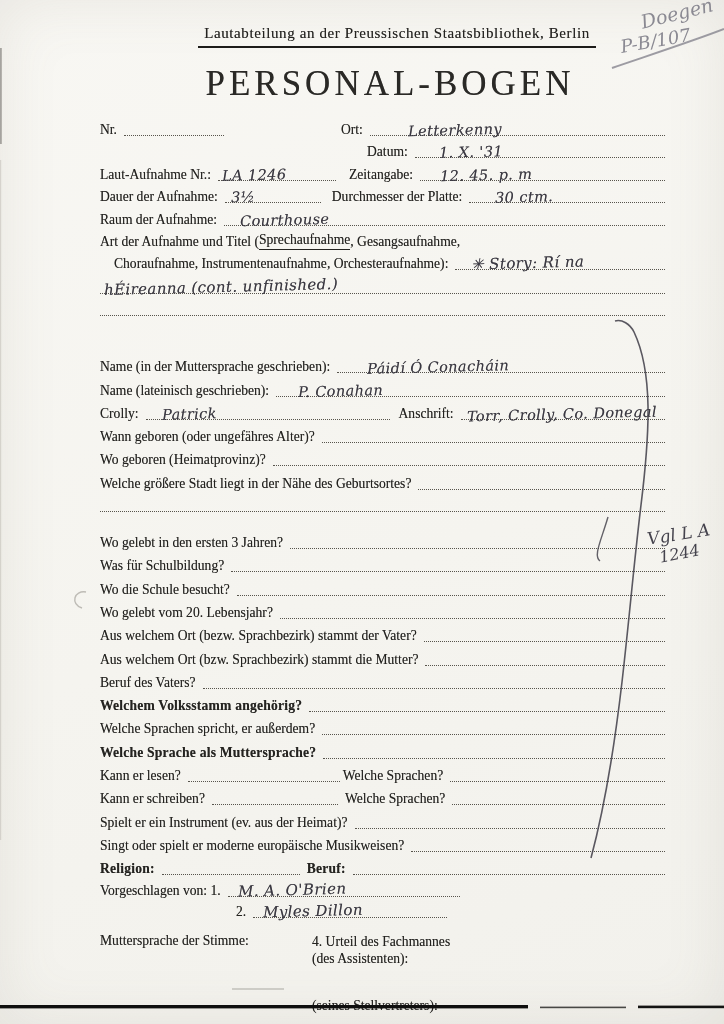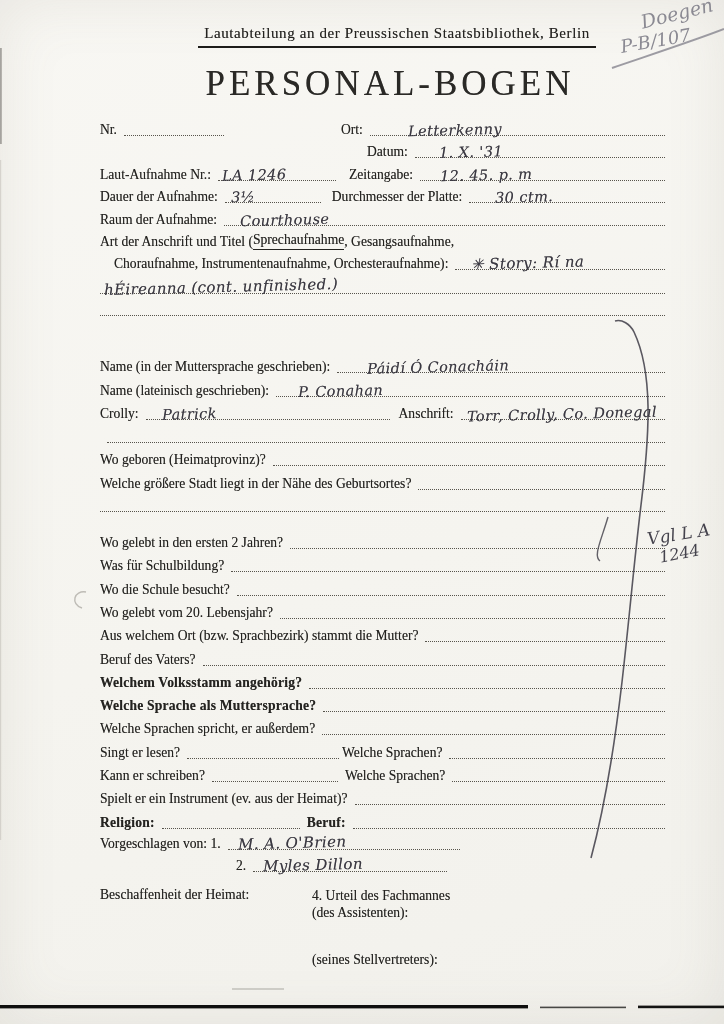--- a/index.html
+++ b/index.html
@@ -108,21 +108,21 @@
     </div>
 
     <div class="row">
       <span class="lbl">Raum der Aufnahme:</span>
       <span class="dl">
         <span class="hw">Courthouse</span>
       </span>
     </div>
 
     <div class="row txt" style="height:21px">
-      <span class="lbl">Art der Anschrift und Titel (</span>
+      <span class="lbl">Art der Aufnahme und Titel (</span>
         <span class="lbl u">Sprechaufnahme</span>
         <span class="lbl">, Gesangsaufnahme,</span>
     </div>
     <div class="row" style="height:23px">
       <span class="lbl indent">Choraufnahme, Instrumentenaufnahme, Orchesteraufnahme):</span>
       <span class="dl">
         <span class="hw big">✳ Story: Rí na</span>
       </span>
     </div>
     <div class="row" style="height:24px">
@@ -154,86 +154,95 @@
         <span class="hw">Patrick</span>
       </span>
       <span class="sp" style="width:8px"></span>
       <span class="lbl">Anschrift:</span>
       <span class="dl">
         <span class="hw" style="left:6px">Torr, Crolly, Co. Donegal</span>
       </span>
     </div>
 
     <div class="row r23">
+      <span class="lbl">Wann geboren (oder ungefähres Alter)?</span>
       <span class="dl"></span>
     </div>
     <div class="row r23">
       <span class="lbl">Wo geboren (Heimatprovinz)?</span>
       <span class="dl"></span>
     </div>
     <div class="row r23">
       <span class="lbl">Welche größere Stadt liegt in der Nähe des Geburtsortes?</span>
       <span class="dl"></span>
     </div>
     <div class="row" style="height:22px">
       <span class="dl" style="margin-left:0"></span>
     </div>
 
     <div class="gap14"></div>
 
     <div class="row r23">
-      <span class="lbl">Wo gelebt in den ersten 2 Jahren?</span>
+      <span class="lbl">Wo gelebt in den ersten 3 Jahren?</span>
       <span class="dl"></span>
     </div>
     <div class="row r23">
       <span class="lbl">Was für Schulbildung?</span>
       <span class="dl"></span>
     </div>
     <div class="row r23">
       <span class="lbl">Wo die Schule besucht?</span>
       <span class="dl"></span>
     </div>
     <div class="row r23">
       <span class="lbl">Wo gelebt vom 20. Lebensjahr?</span>
       <span class="dl"></span>
     </div>
     <div class="row r23">
+      <span class="lbl">Aus welchem Ort (bezw. Sprachbezirk) stammt der Vater?</span>
+      <span class="dl"></span>
+    </div>
+    <div class="row r23">
       <span class="lbl">Aus welchem Ort (bzw. Sprachbezirk) stammt die Mutter?</span>
       <span class="dl"></span>
     </div>
     <div class="row r23">
       <span class="lbl">Beruf des Vaters?</span>
       <span class="dl"></span>
     </div>
     <div class="row r23">
       <span class="lbl bold">Welchem Volksstamm angehörig?</span>
       <span class="dl"></span>
     </div>
     <div class="row r23">
+      <span class="lbl">Welche Sprachen spricht, er außerdem?</span>
+      <span class="dl"></span>
+    </div>
+    <div class="row r23">
       <span class="lbl bold">Welche Sprache als Muttersprache?</span>
       <span class="dl"></span>
     </div>
     <div class="row r23">
-      <span class="lbl">Welche Sprachen spricht, er außerdem?</span>
-      <span class="dl"></span>
-    </div>
-    <div class="row r23">
-      <span class="lbl">Singt er lesen?</span>
+      <span class="lbl">Kann er lesen?</span>
       <span class="dl short" style="width:152px"></span>
       <span class="lbl" style="margin-left:2px">Welche Sprachen?</span>
       <span class="dl"></span>
     </div>
     <div class="row r23">
       <span class="lbl">Kann er schreiben?</span>
       <span class="dl short" style="width:126px"></span>
       <span class="lbl" style="margin-left:6px">Welche Sprachen?</span>
       <span class="dl"></span>
     </div>
     <div class="row r23">
       <span class="lbl">Spielt er ein Instrument (ev. aus der Heimat)?</span>
+      <span class="dl"></span>
+    </div>
+    <div class="row r23">
+      <span class="lbl">Singt oder spielt er moderne europäische Musikweisen?</span>
       <span class="dl"></span>
     </div>
     <div class="row r23">
       <span class="lbl bold">Religion:</span>
       <span class="dl short" style="width:138px"></span>
       <span class="lbl bold" style="margin-left:6px">Beruf:</span>
       <span class="dl"></span>
     </div>
     <div class="row" style="height:21.5px">
       <span class="lbl">Vorgeschlagen von: 1.</span>
@@ -247,21 +256,21 @@
       <span class="lbl">2.</span>
       <span class="dl short" style="width:194px">
         <span class="hw big" style="left:10px">Myles Dillon</span>
       </span>
       <span class="grow"></span>
     </div>
 
     <div class="gap8"></div>
 
     <div class="bt-row">
-      <span class="bt-left">Beschaffenheit der Heimat:</span>
+      <span class="bt-left">Muttersprache der Stimme:</span>
       <span class="bt-cell">
         <span>4. Urteil des Fachmannes</span><br>
         <span>(des Assistenten):</span>
       </span>
     </div>
     <div class="bt-row" style="margin-top:13px">
       <span class="bt-left"></span>
       <span class="bt-cell">
         <br>
         <span>(seines Stellvertreters):</span>

